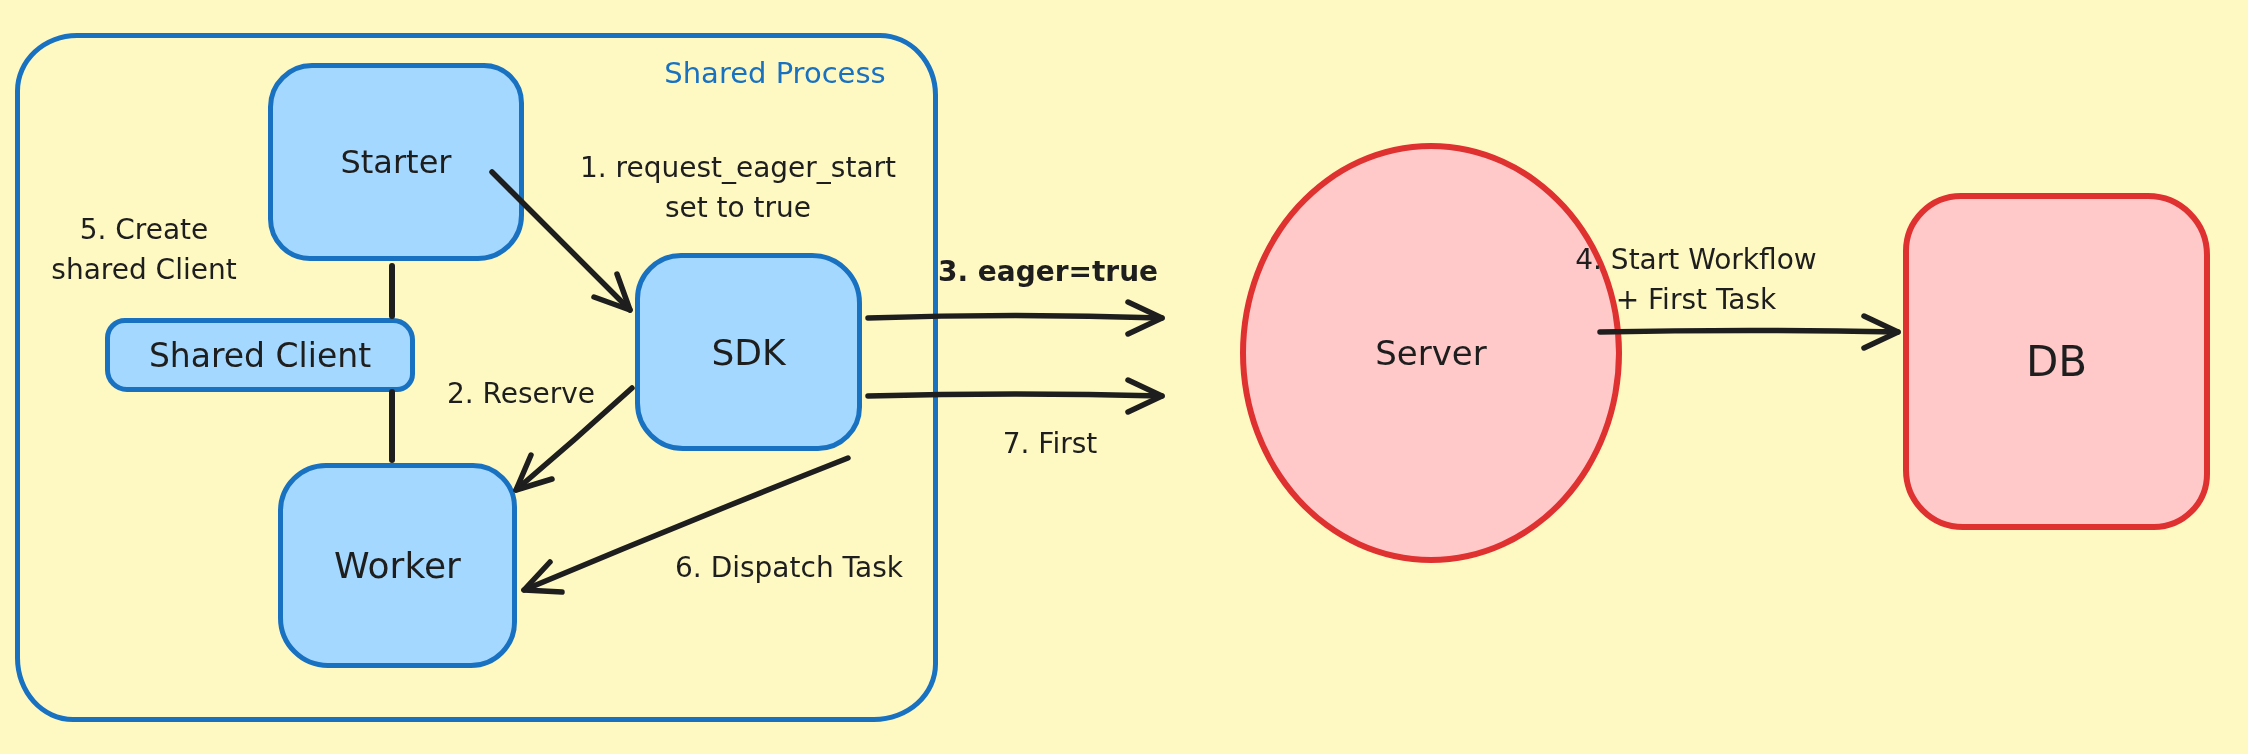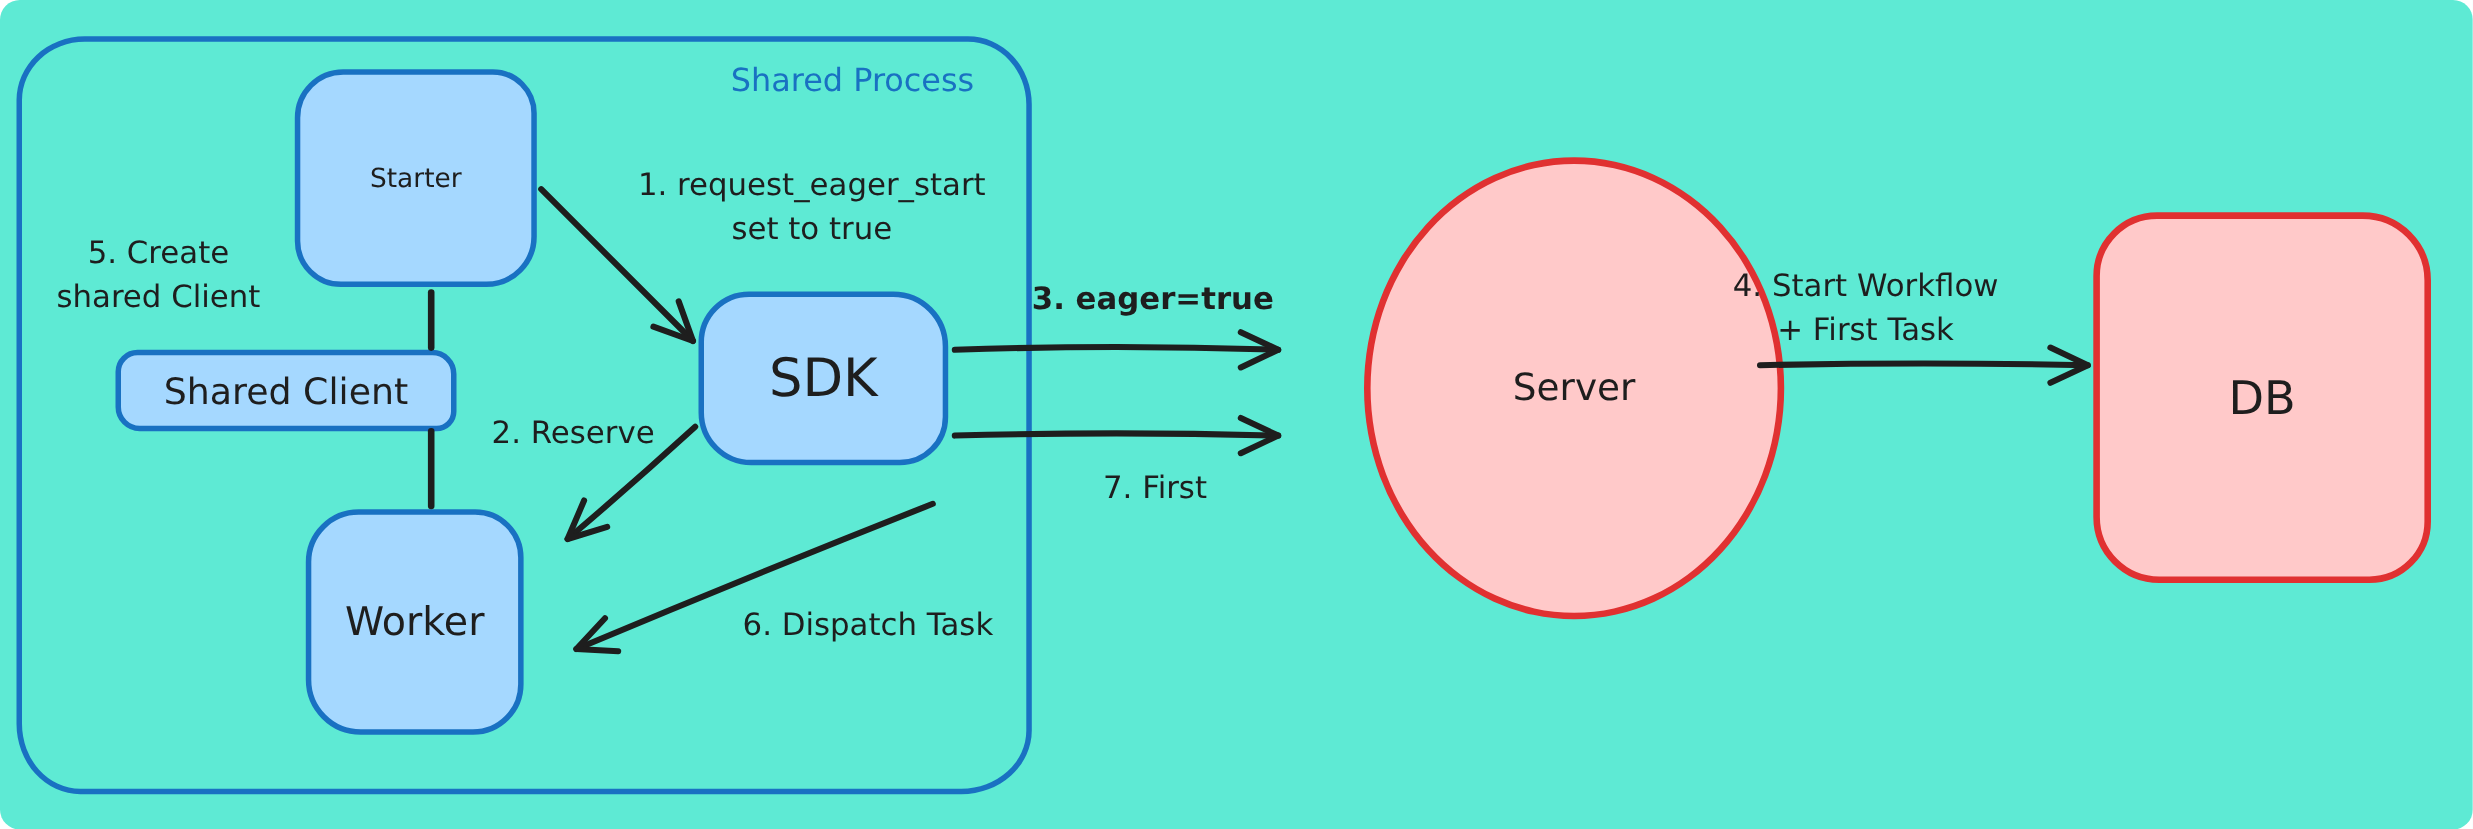--- a/index.html
+++ b/index.html
@@ -1,20 +1,19 @@
 <!DOCTYPE html>
 <html><head>
 <meta charset="utf-8">
 <style>
   html,body { margin:0; padding:0; background:#ffffff; }
   .canvas {
     position:relative; width:2248px; height:754px; overflow:hidden;
-    background:#5eead4; color:#1e1e1e;
+    background:#fef9c3; color:#1e1e1e;
     font-family:"DejaVu Sans", sans-serif;
-    border-radius:18px;
   }
   .node {
     position:absolute; box-sizing:border-box;
     display:flex; align-items:center; justify-content:center;
     white-space:nowrap;
   }
   .blue-node { background:#a5d8ff; border:5px solid #1971c2; }
   .red-node  { background:#ffc9c9; border:6px solid #e03131; }
   .annotation {
     position:absolute; text-align:center; font-size:28px; line-height:40px;
@@ -23,24 +22,24 @@
   #container-box {
     position:absolute; left:15px; top:33px; width:923px; height:689px;
     box-sizing:border-box; border:5px solid #1971c2;
     border-radius:62px 58px 64px 58px / 58px 62px 58px 64px;
     background:transparent;
   }
   #shared-process-label {
     position:absolute; left:625px; top:57px; width:300px; text-align:center;
     color:#1971c2; font-size:29px; line-height:32px;
   }
-  #starter       { left:268px;  top:63px;  width:220px; height:198px; border-radius:44px 40px 46px 42px; font-size:24px; }
+  #starter       { left:268px;  top:63px;  width:256px; height:198px; border-radius:44px 40px 46px 42px; font-size:32px; }
   #shared-client { left:105px;  top:318px; width:310px; height:74px;  border-radius:20px 22px 18px 22px; font-size:33px; }
-  #worker        { left:278px;  top:463px; width:198px; height:205px; border-radius:48px 44px 46px 50px; font-size:36px; }
-  #sdk           { left:635px;  top:253px; width:227px; height:158px; border-radius:46px 50px 44px 48px; font-size:48px;margin-top:12px; }
+  #worker        { left:278px;  top:463px; width:239px; height:205px; border-radius:48px 44px 46px 50px; font-size:36px; }
+  #sdk           { left:635px;  top:253px; width:227px; height:198px; border-radius:46px 50px 44px 48px; font-size:36px; }
   #server        { left:1240px; top:143px; width:382px; height:420px; border-radius:50%; font-size:34px; }
   #db            { left:1903px; top:193px; width:307px; height:337px; border-radius:58px 62px 56px 60px; font-size:42px; }
 
   #ann-create-shared-client { left:14px;   top:210px; width:260px; }
   #ann-request-eager-start  { left:528px;  top:148px; width:420px; }
   #ann-reserve-slot         { left:411px;  top:374px; width:220px; }
   #ann-dispatch-task        { left:589px;  top:532px; width:400px;margin-top:16px; }
   #ann-eager-true           { left:898px;  top:252px; width:300px;font-weight:bold; }
   #ann-first-workflow-task  { left:900px;  top:424px; width:300px; }
   #ann-start-workflow       { left:1526px; top:240px; width:340px; }

